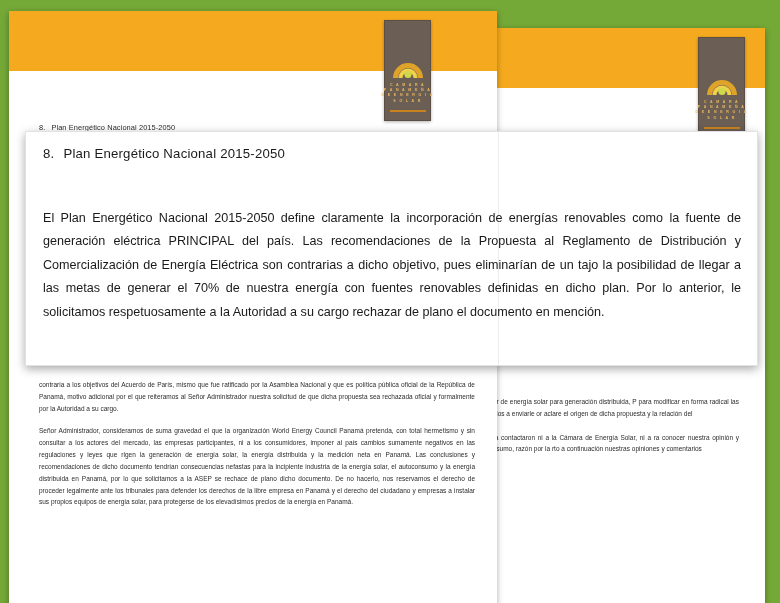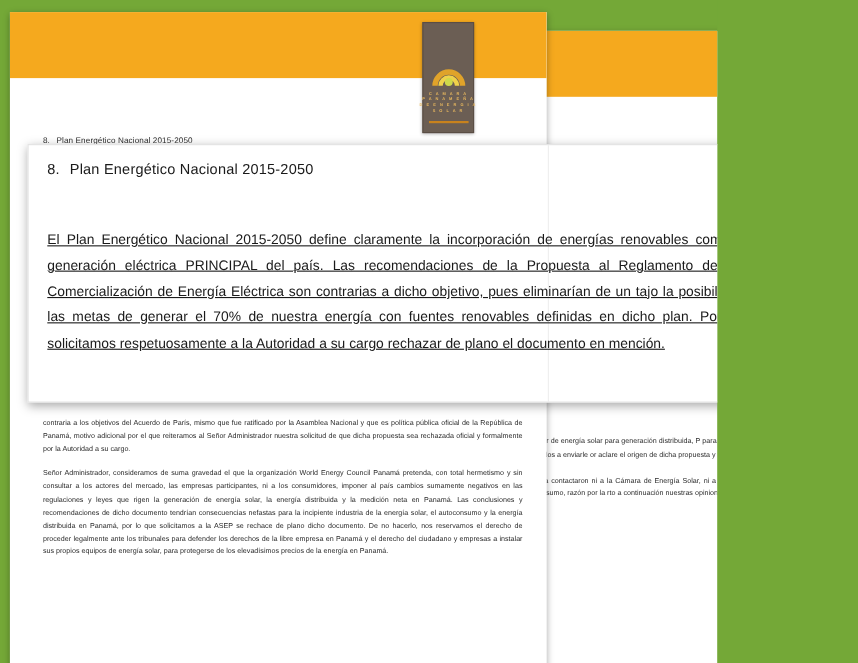--- a/index.html
+++ b/index.html
@@ -11,21 +11,21 @@
     height: 603px;
     overflow: hidden;
     background: #74a837;
     font-family: "Liberation Sans", sans-serif;
     position: relative;
   }
 
   #stage {
     position: absolute;
     inset: 0;
-    width: 652px;
+    width: 780px;
     height: 603px;
     background: #74a837;
     overflow: hidden;
   }
 
   
   .doc-page {
     position: absolute;
     background: #ffffff;
     box-shadow: 0 2px 6px rgba(0,0,0,0.33);
@@ -153,21 +153,20 @@
   #callout .callout-body {
     position: absolute;
     left: 17px;
     right: 16px;
     top: 75px;
     font-size: 12.6px;
     line-height: 1.86;
     color: #1a1a1a;
     text-align: justify;
     text-justify: inter-word;
-    text-decoration: underline;
   }
 
   
   .seam {
     position: absolute;
     top: 0;
     bottom: 0;
     width: 1px;
     background: rgba(0,0,0,0.07);
   }

